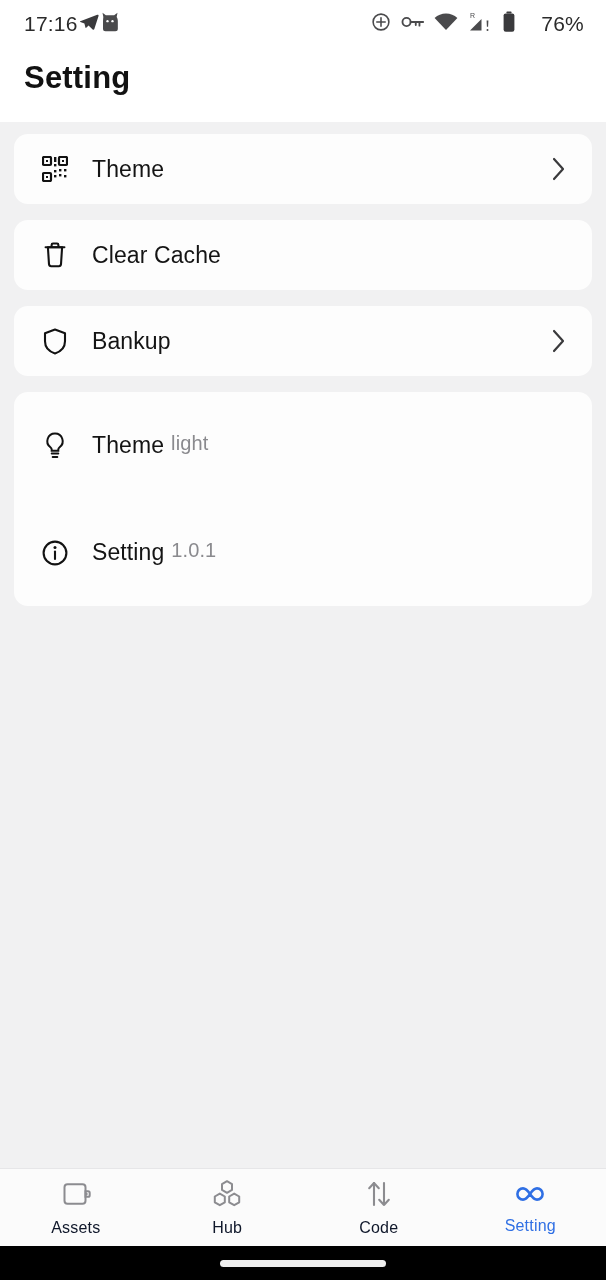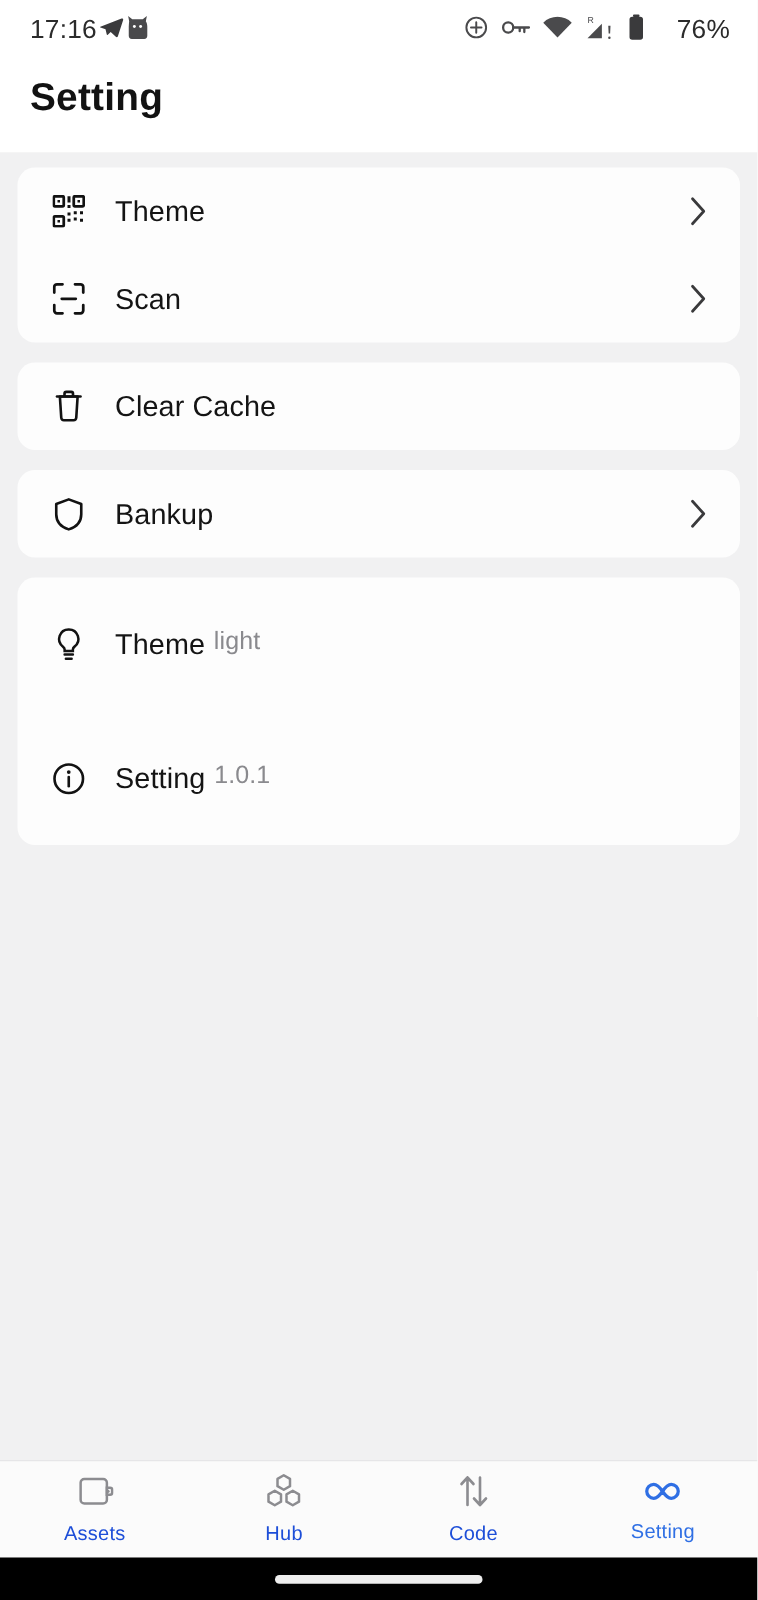--- a/index.html
+++ b/index.html
@@ -128,21 +128,21 @@
     height: 100%;
     display: flex;
     flex-direction: column;
     align-items: center;
     justify-content: center;
     gap: 6px;
     cursor: pointer;
   }
   .tab-label {
     font-size: 16px;
-    color: #1d4ed8;
+    color: #0f172a;
     letter-spacing: .2px;
   }
   .tab.active .tab-label { color: #2f6fe4; }
 
   
   .gesturebar {
     flex: 0 0 auto;
     height: 34px;
     background: #000000;
     display: flex;
@@ -242,34 +242,20 @@
           </svg>
         </span>
         <span class="row-label">Theme</span>
         <span class="chev">
           <svg width="14" height="24" viewBox="0 0 14 24">
               <path d="M2 2l9 10-9 10" fill="none" stroke="#3a3a3c" stroke-width="2.2" stroke-linecap="round" stroke-linejoin="round"></path>
             </svg>
         </span>
       </div>
 
-      <div class="row">
-        <span class="row-icon">
-          <svg width="26" height="26" viewBox="0 0 26 26">
-            <path d="M1.4 8V3.6a2.2 2.2 0 0 1 2.2-2.2H8M18 1.4h4.4a2.2 2.2 0 0 1 2.2 2.2V8M24.6 18v4.4a2.2 2.2 0 0 1-2.2 2.2H18M8 24.6H3.6a2.2 2.2 0 0 1-2.2-2.2V18" fill="none" stroke="#121212" stroke-width="2.2" stroke-linecap="round"></path>
-            <path d="M7.4 13h11.2" stroke="#121212" stroke-width="2.2" stroke-linecap="round"></path>
-          </svg>
-        </span>
-        <span class="row-label">Scan</span>
-        <span class="chev">
-          <svg width="14" height="24" viewBox="0 0 14 24">
-              <path d="M2 2l9 10-9 10" fill="none" stroke="#3a3a3c" stroke-width="2.2" stroke-linecap="round" stroke-linejoin="round"></path>
-            </svg>
-        </span>
-      </div>
 
     </div>
 
     
     <div class="card">
       <div class="row">
         <span class="row-icon">
           <svg width="22" height="26" viewBox="0 0 22 26">
             <path d="M1.6 5.2h18.8" stroke="#121212" stroke-width="2.1" stroke-linecap="round"></path>
             <path d="M7.6 5.2V2.9a1.4 1.4 0 0 1 1.4-1.4h4a1.4 1.4 0 0 1 1.4 1.4v2.3" fill="none" stroke="#121212" stroke-width="2.1" stroke-linejoin="round"></path>

